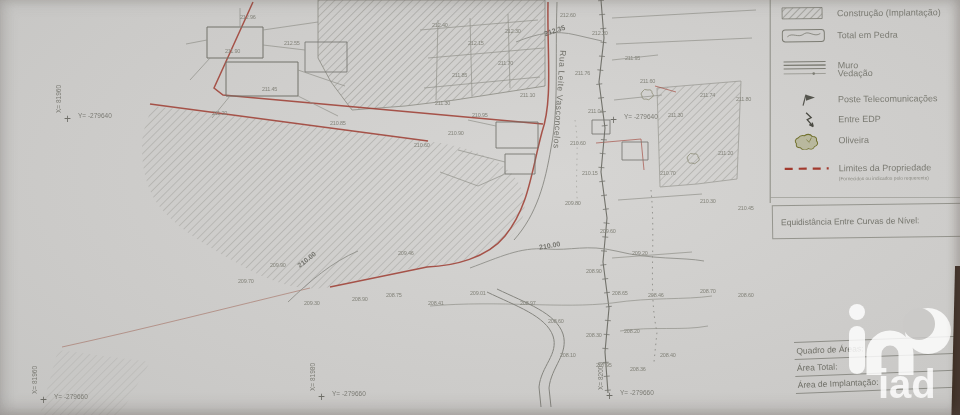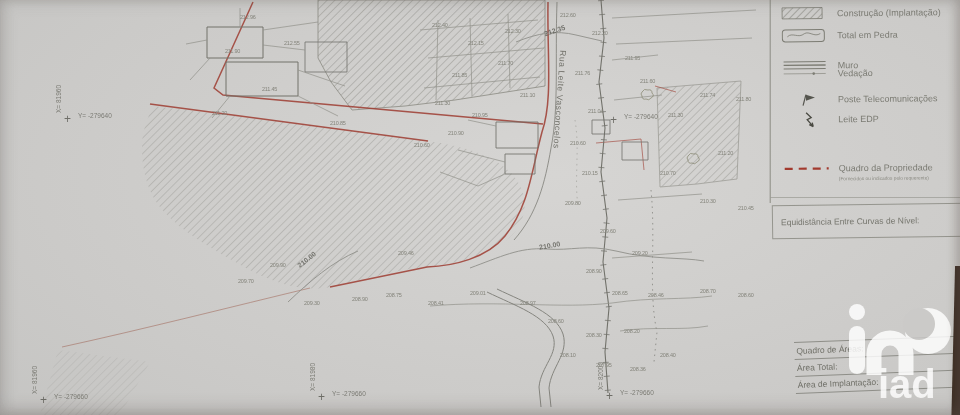--- a/index.html
+++ b/index.html
@@ -249,31 +249,40 @@
         </span>
       <span>Poste Telecomunicações</span>
     </div>
 
     <div class="legrow" style="top:110px">
       <span class="sym">
         <svg width="48" height="18">
             <path d="M24,2 L29,7 L25,9 L31,16 M31,16 L27,14 M31,16 L30,12" fill="none" stroke="#4a4a42" stroke-width="1.3"></path>
           </svg>
         </span>
-      <span>Leite EDP</span>
-    </div>
-
+      <span>Entre EDP</span>
+    </div>
+
+    <div class="legrow" style="top:131px">
+      <span class="sym">
+        <svg width="48" height="18">
+            <path d="M22,4 q5,-3 8,1 q5,0 4,4 q3,4 -2,6 q-2,4 -6,2 q-5,3 -8,-1 q-5,0 -4,-4 q-3,-4 2,-6 q2,-3 6,-2 Z" fill="#8b8b45" fill-opacity="0.35" stroke="#72722f" stroke-width="1"></path>
+        <path d="M24,8 l3,3 M29,6 l-2,4" stroke="#72722f" stroke-width="0.7"></path>
+          </svg>
+        </span>
+      <span>Oliveira</span>
+    </div>
 
     <div class="legrow" style="top:159px">
       <span class="sym">
         <svg width="48" height="18">
             <line x1="2" y1="9" x2="46" y2="9" stroke="#a23a2e" stroke-width="2.2" stroke-dasharray="8 6"></line>
           </svg>
         </span>
-      <span>Quadro da Propriedade</span>
+      <span>Limites da Propriedade</span>
     </div>
 
     <div class="legnote">(Fornecidos ou indicados pelo requerente)</div>
   </div>
 
   <div id="equibox">
     <span>Equidistância Entre Curvas de Nível:</span>
   </div>
 
   <div id="areas">

